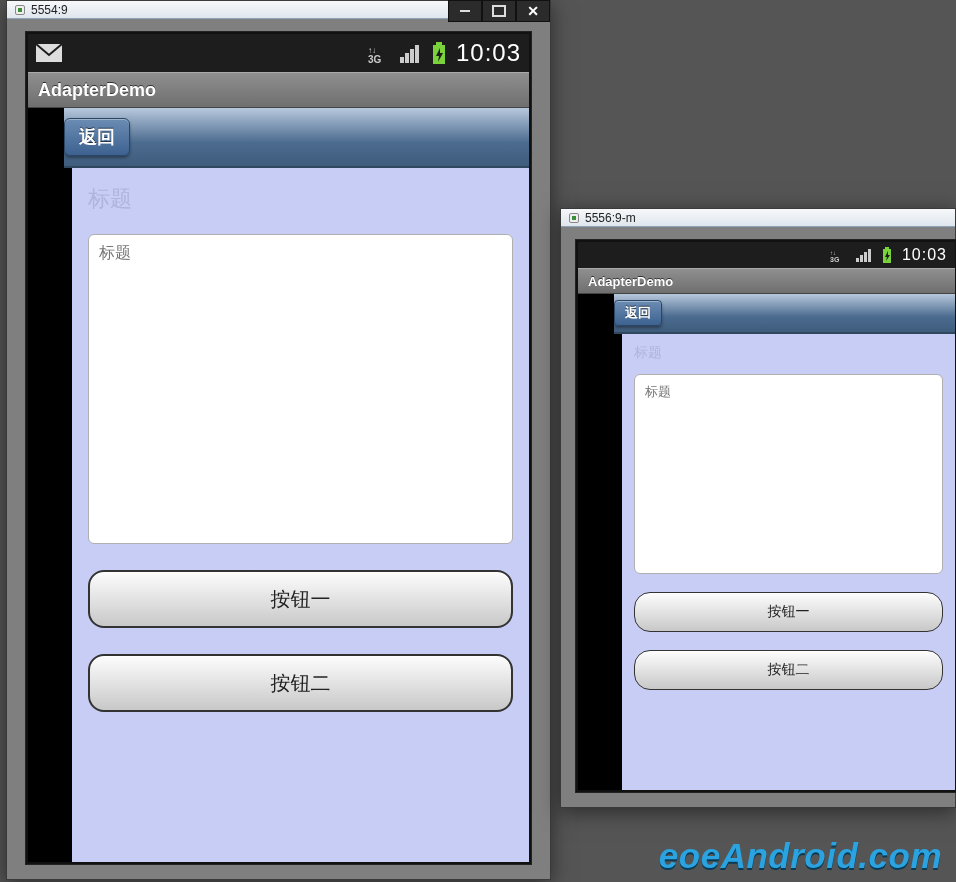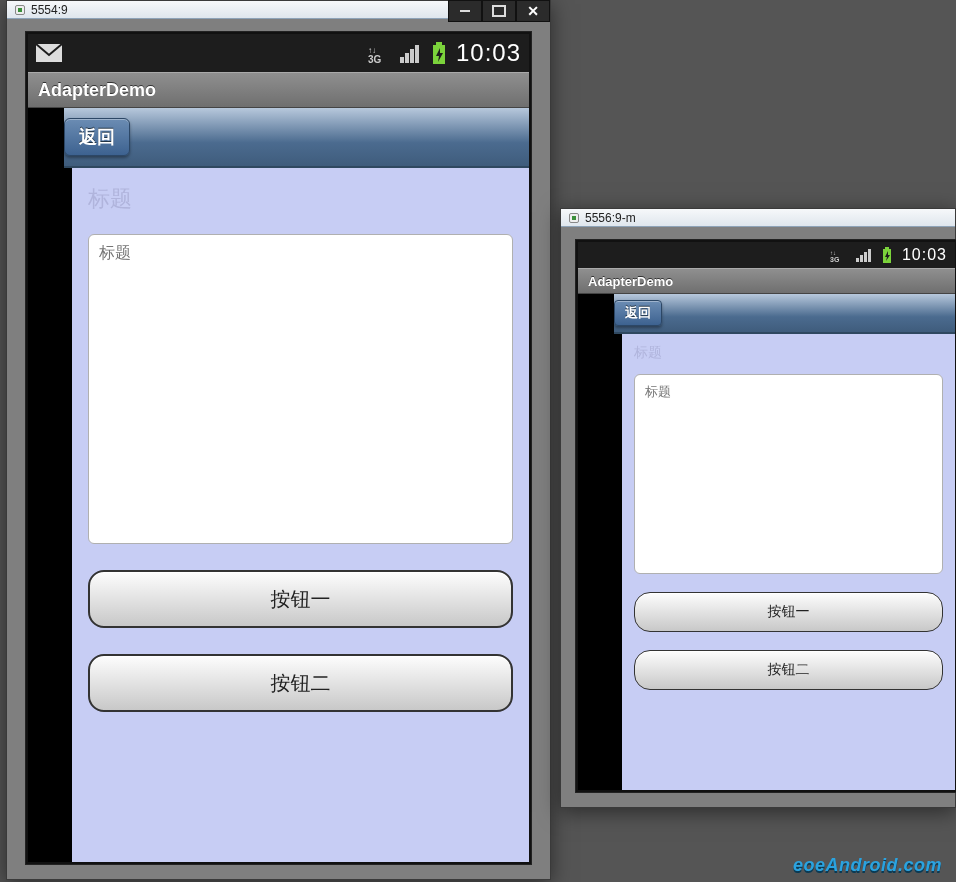--- a/index.html
+++ b/index.html
@@ -99,21 +99,21 @@
     background:linear-gradient(#fdfdfd,#c8c8c8);
     font-size:20px;color:#222;font-weight:500;
     box-shadow:0 1px 0 #fff inset;
   }
   .aux-btn.sm{height:40px;font-size:14px;margin-top:18px;border-width:1px}
 
   .ic{display:inline-flex;align-items:center;justify-content:center}
 
   .watermark{
     position:absolute;right:14px;bottom:6px;color:#2aa3e0;
-    font-weight:900;font-size:18px;font-style:italic;
+    font-weight:900;font-size:35px;font-style:italic;
     text-shadow:0 2px 0 #083a55;
     letter-spacing:.5px;
   }
 
   
   #win1{left:6px;top:0;width:545px;height:880px}
   #win1 .inner{left:18px;right:18px;top:30px;bottom:14px}
   #win2{left:560px;top:208px;width:396px;height:600px}
   #win2 .inner{left:14px;right:-2px;top:30px;bottom:14px;border-right:none}
 

